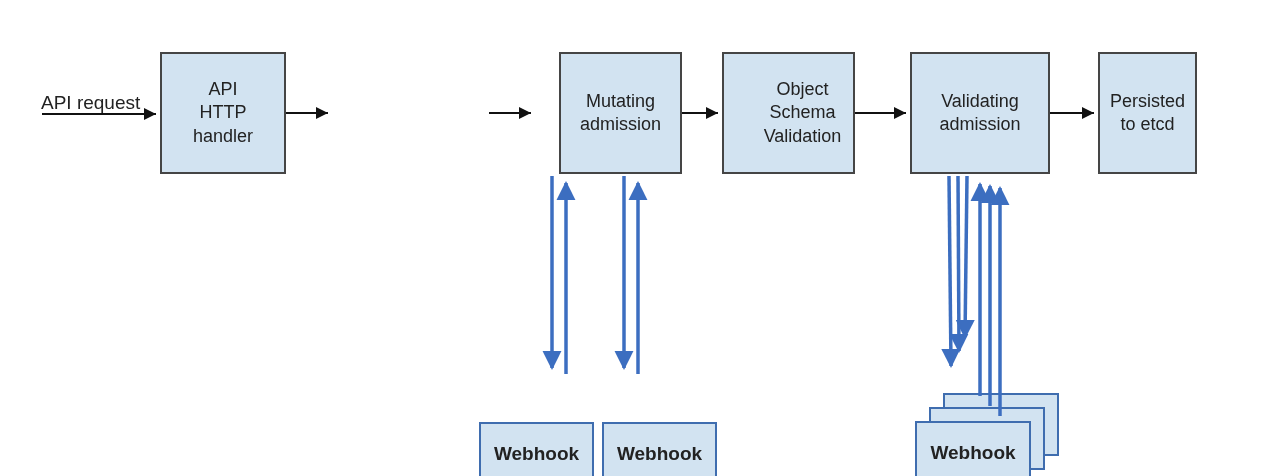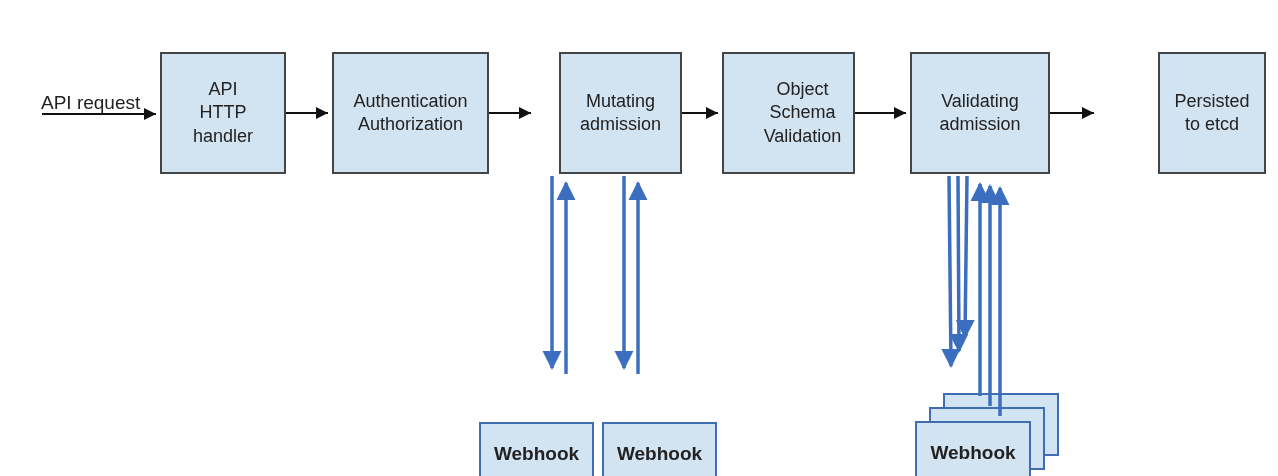--- a/index.html
+++ b/index.html
@@ -96,30 +96,28 @@
     <path class="blue-line" marker-end="url(#mk-blue)" d="M980,396 L980,184"></path>
     <path class="blue-line" marker-end="url(#mk-blue)" d="M990,406 L990,186"></path>
     <path class="blue-line" marker-end="url(#mk-blue)" d="M1000,416 L1000,188"></path>
   </svg>
 
   <div class="flow-label">API request</div>
 
   <div class="box stage" style="left:160px; width:126px;">API
 HTTP
 handler</div>
-  <div class="box stage" style="left:332px; width:157px;">Authentication
-Authorization</div>
   <div class="box stage" style="left:535px; width:123px;margin-left:24px;">Mutating
 admission</div>
   <div class="box stage" style="left:722px; width:133px;padding-left:28px;">Object
 Schema
 Validation</div>
   <div class="box stage" style="left:910px; width:140px;">Validating
 admission</div>
-  <div class="box stage" style="left:1158px; width:108px;">Persisted
+  <div class="box stage" style="left:1098px; width:99px;">Persisted
 to etcd</div>
 
   <div class="box webhook" style="left:479px; top:374px; width:115px;">Webhook</div>
   <div class="box webhook" style="left:602px; top:374px; width:115px;">Webhook</div>
 
   <div class="box webhook stack-back" style="left:943px; top:345px; height:63px;"></div>
   <div class="box webhook stack-mid" style="left:929px; top:359px; height:63px;"></div>
   <div class="box webhook stack-front" style="left:915px; top:373px;">Webhook</div>
 
 </div>

